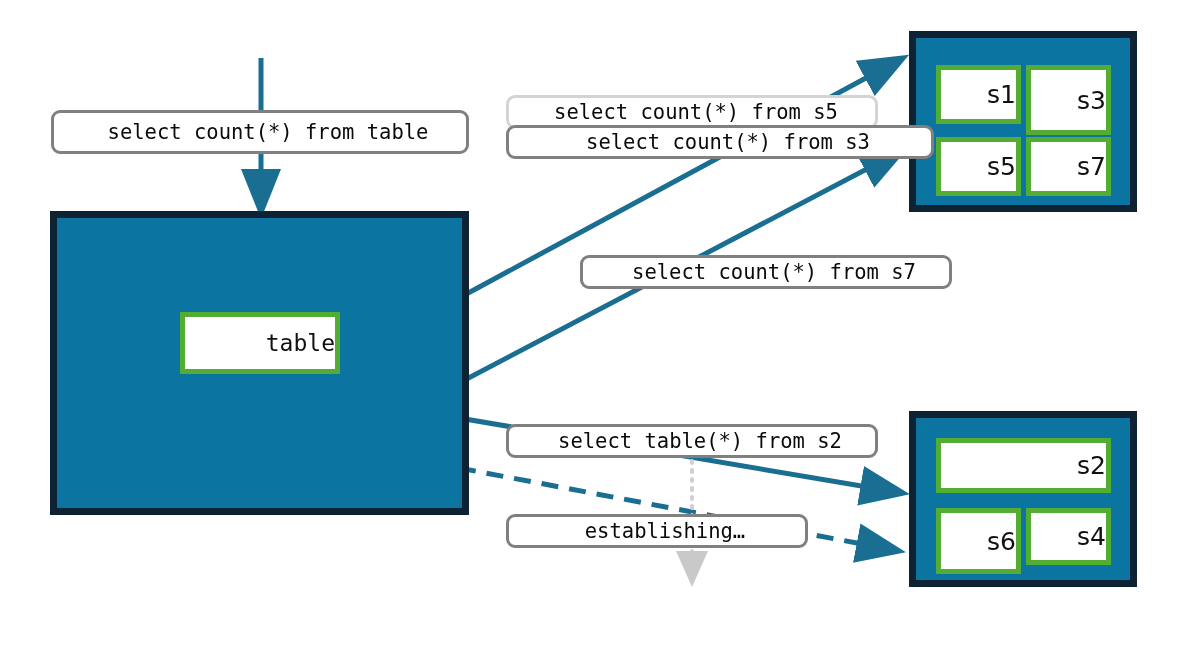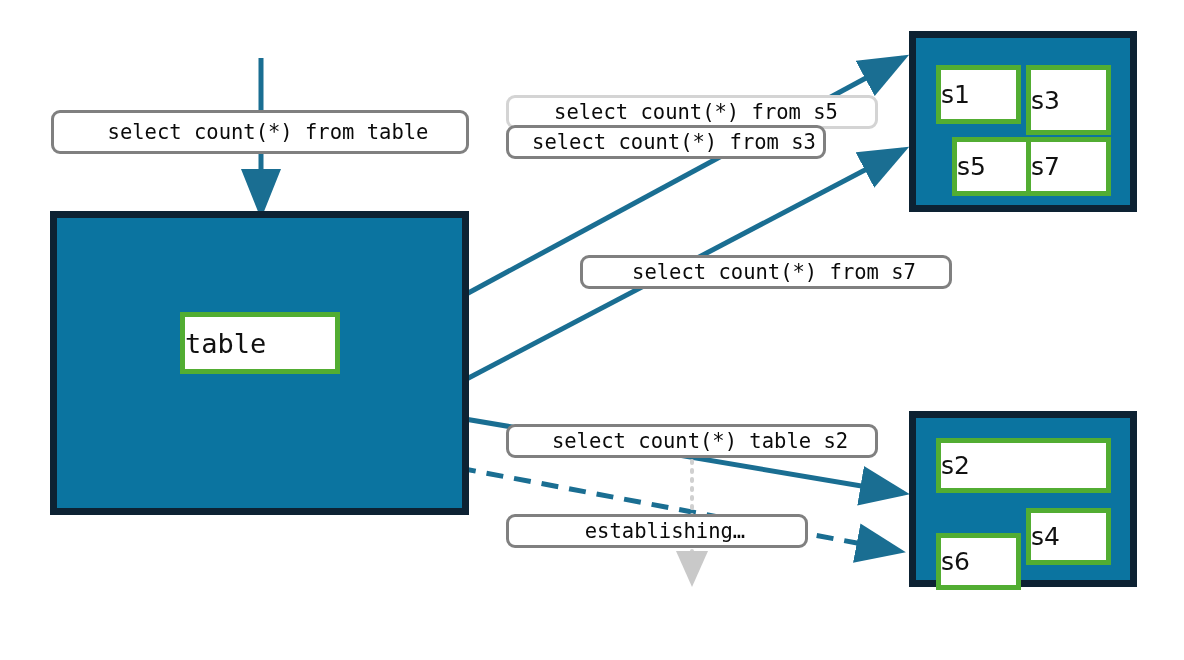--- a/index.html
+++ b/index.html
@@ -31,29 +31,29 @@
     box-sizing: border-box;
   }
   
   .node {
     position: absolute;
     background: #ffffff;
     border: 5px solid #52ad32;
     box-sizing: border-box;
     display: flex;
     align-items: center;
-    justify-content: flex-start;
+    justify-content: flex-end;
     color: #111111;
     font-family: "DejaVu Sans", sans-serif;
     font-size: 25px;
     line-height: 1;
   }
   .node.mono {
     font-family: "DejaVu Sans Mono", monospace;
-    font-size: 27px;
+    font-size: 23px;
   }
   
   .chip {
     position: absolute;
     background: #ffffff;
     border: 3px solid #808080;
     border-radius: 9px;
     box-sizing: border-box;
     display: flex;
     align-items: center;
@@ -131,56 +131,56 @@
     <span>table</span>
   </div>
 
   <div class="pool" style="left:909px; top:31px; width:228px; height:181px;"></div>
   <div class="node" style="left:936px; top:65px; width:85px; height:59px;">
     <span>s1</span>
   </div>
   <div class="node" style="left:1026px; top:65px; width:85px; height:70px;">
     <span>s3</span>
   </div>
-  <div class="node" style="left:936px; top:137px; width:85px; height:59px;margin-left:16px;">
+  <div class="node" style="left:936px; top:137px; width:85px; height:59px;">
     <span>s5</span>
   </div>
   <div class="node" style="left:1026px; top:137px; width:85px; height:59px;">
     <span>s7</span>
   </div>
 
   <div class="pool" style="left:909px; top:411px; width:228px; height:176px;"></div>
   <div class="node" style="left:936px; top:438px; width:175px; height:55px;">
     <span>s2</span>
   </div>
-  <div class="node" style="left:936px; top:533px; width:85px; height:57px;">
+  <div class="node" style="left:936px; top:508px; width:85px; height:66px;">
     <span>s6</span>
   </div>
   <div class="node" style="left:1026px; top:508px; width:85px; height:57px;">
     <span>s4</span>
   </div>
 
   <div class="chip over" style="left:51px; top:110px; width:418px; height:44px;">
     <span>select count(*) from table</span>
   </div>
 
   <div class="chip faded" style="left:506px; top:95px; width:372px; height:34px;padding-left:8px;">
     <span>select count(*) from s5</span>
   </div>
 
-  <div class="chip over" style="left:506px; top:125px; width:320px; height:34px;">
+  <div class="chip over" style="left:506px; top:125px; width:428px; height:34px;">
     <span>select count(*) from s3</span>
   </div>
 
   <div class="chip over" style="left:580px; top:255px; width:372px; height:34px;">
     <span>select count(*) from s7</span>
   </div>
 
   <div class="chip over" style="left:506px; top:424px; width:372px; height:34px;">
-    <span>select count(*) table s2</span>
+    <span>select table(*) from s2</span>
   </div>
 
   <div class="chip over" style="left:506px; top:514px; width:302px; height:34px;text-align:center;">
     <span>establishing…</span>
   </div>
 
 
 </div>
 
 </body></html>

